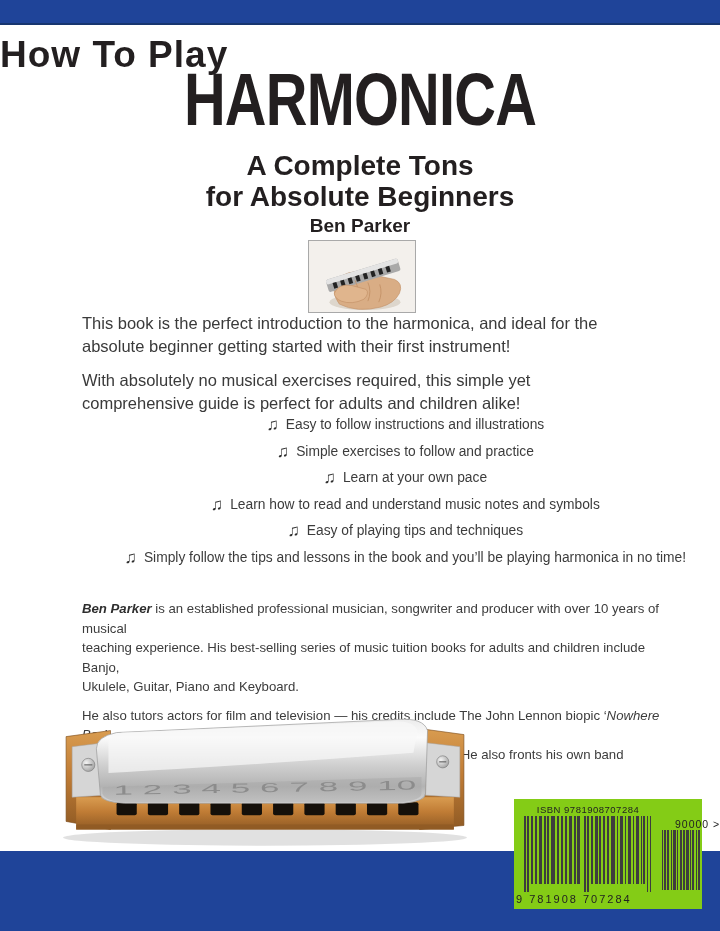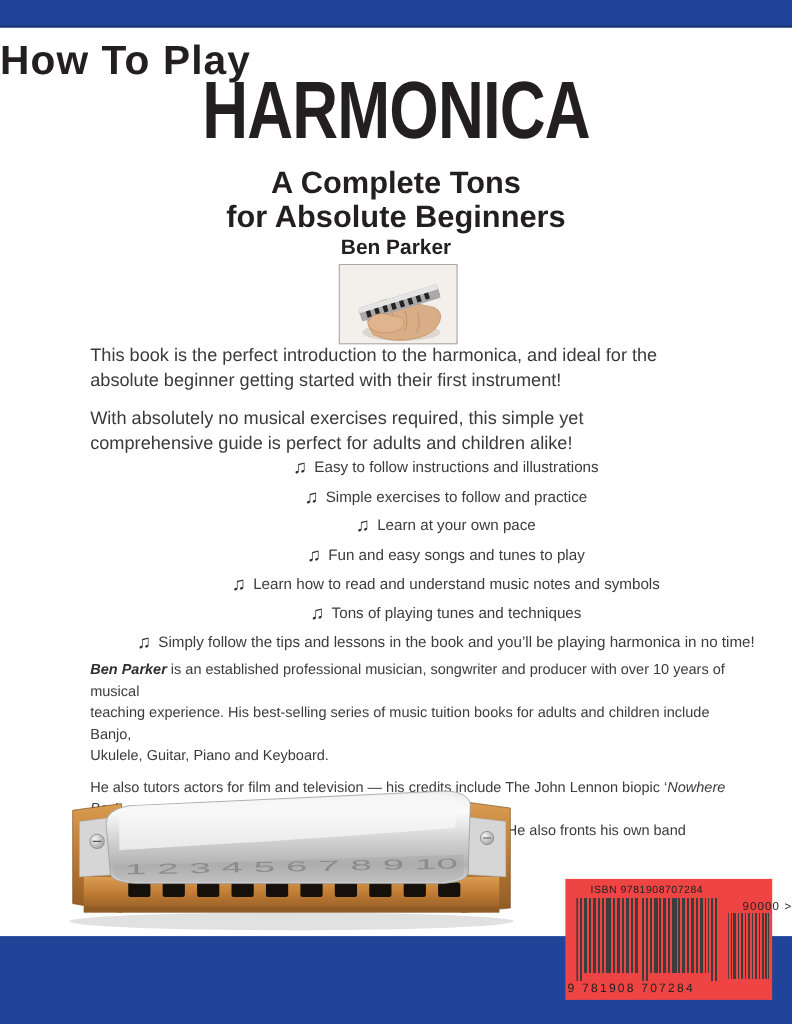--- a/index.html
+++ b/index.html
@@ -33,21 +33,21 @@
   .features .note-icon{display:inline-block;width:26px;font-size:17px;color:#2e2e2e;vertical-align:-1px;}
 
   .bio{position:absolute;left:82px;top:599px;width:585px;}
   .bio p{margin:0 0 9px 0;font-size:13.2px;line-height:19.5px;color:#3c3c3c;white-space:pre-line;}
   .bio .bio-name{font-weight:bold;font-style:italic;color:#2e2e2e;}
   .bio .it{font-style:italic;}
 
   .photo-large{position:absolute;left:58px;top:706px;width:414px;height:142px;}
   .photo-large svg{display:block;width:100%;height:100%;}
 
-  .barcode-box{position:absolute;left:514px;top:799px;width:188px;height:110px;background:#ef4444;}
+  .barcode-box{position:absolute;left:514px;top:799px;width:188px;height:110px;background:#84cc16;}
   .isbn-label{position:absolute;left:4px;top:5px;width:140px;text-align:center;
     font-size:9.5px;letter-spacing:0.5px;color:#222;}
   .bars-main{position:absolute;left:10px;top:17px;width:128px;height:76px;}
   .ean-digits{position:absolute;left:2px;top:94px;width:144px;text-align:left;
     font-size:11px;letter-spacing:2px;color:#222;white-space:nowrap;}
   .supp-label{position:absolute;left:161px;top:19px;width:44px;text-align:left;
     font-size:10.5px;letter-spacing:1px;color:#222;white-space:nowrap;}
   .bars-supp{position:absolute;left:148px;top:31px;width:38px;height:60px;}
 </style>
 </head>
@@ -90,23 +90,22 @@
     <p>This book is the perfect introduction to the harmonica, and ideal for the
 absolute beginner getting started with their first instrument!</p>
     <p>With absolutely no musical exercises required, this simple yet
 comprehensive guide is perfect for adults and children alike!</p>
   </div>
 
   <ul class="features">
     <li><span class="note-icon">♫</span><span>Easy to follow instructions and illustrations</span></li>
     <li><span class="note-icon">♫</span><span>Simple exercises to follow and practice</span></li>
     <li><span class="note-icon">♫</span><span>Learn at your own pace</span></li>
-    <li><span class="note-icon">♫</span><span>Fun and easy songs and tunes to play</span></li>
     <li><span class="note-icon">♫</span><span>Learn how to read and understand music notes and symbols</span></li>
-    <li><span class="note-icon">♫</span><span>Tons of playing tunes and techniques</span></li>
+    <li><span class="note-icon">♫</span><span>Easy of playing tips and techniques</span></li>
     <li><span class="note-icon">♫</span><span>Simply follow the tips and lessons in the book and you’ll be playing harmonica in no time!</span></li>
   </ul>
 
   <div class="bio">
     <p><span class="bio-name">Ben Parker</span><span> is an established professional musician, songwriter and producer with over 10 years of musical
 teaching experience. His best-selling series of music tuition books for adults and children include Banjo,
 Ukulele, Guitar, Piano and Keyboard.</span></p>
     <p><span>He also tutors actors for film and television — his credits include The John Lennon biopic ‘</span><span class="it">Nowhere Boy</span><span>’,
 Robert Pattinson drama ‘</span><span class="it">Bel Ami</span><span>’ and hit television show ‘</span><span class="it">Skins</span><span>’. He also fronts his own band </span><span class="it">Chains</span><span>, and
 develops young artists for major record labels.</span></p>

